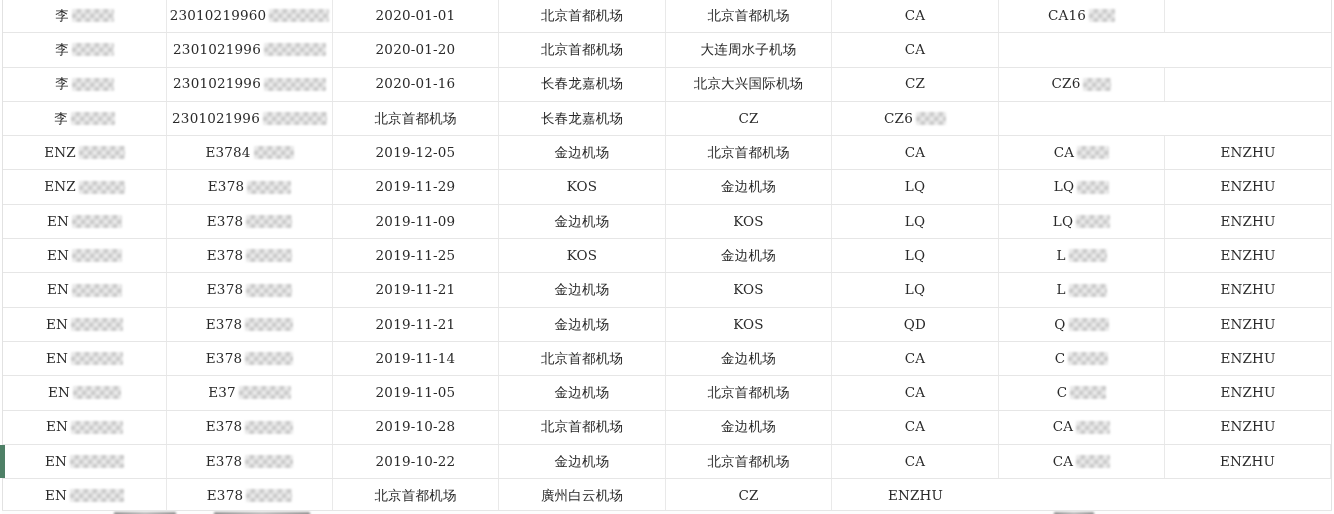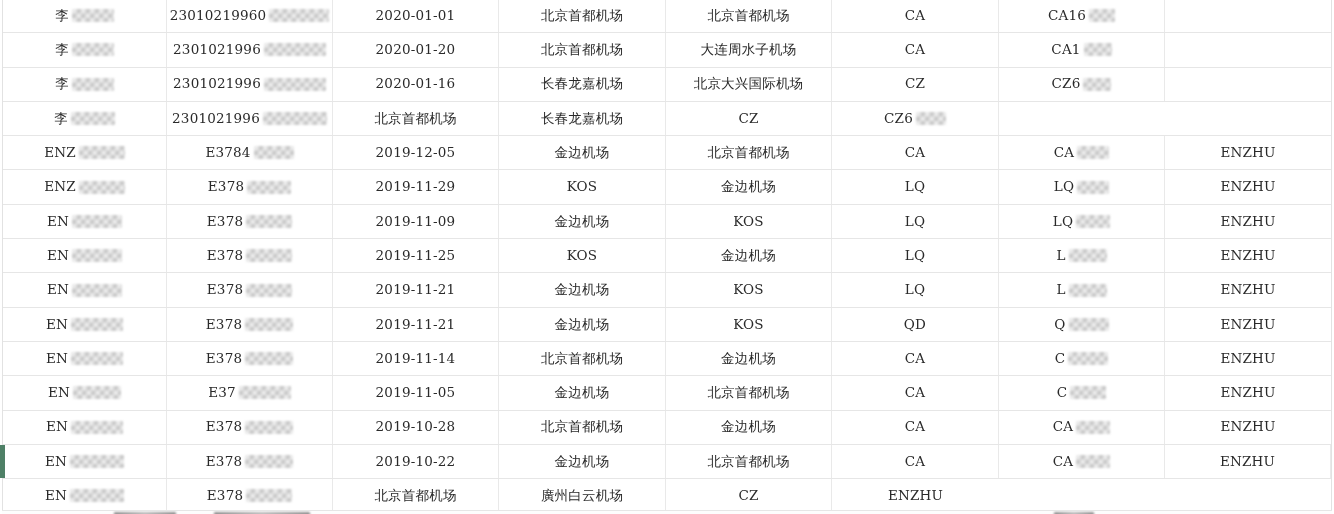--- a/index.html
+++ b/index.html
@@ -123,24 +123,20 @@
     <div class="cell">
           <span class="txt">北京首都机场</span>
         </div>
     <div class="cell">
           <span class="txt">大连周水子机场</span>
         </div>
     <div class="cell">
           <span class="txt">CA</span>
         </div>
     <div class="cell">
-          <span class="txt">CA1</span>
-          <span class="mask" style="width: 28px;"></span>
-        </div>
-    <div class="cell">
           <span class="txt"></span>
         </div>
   </div>
       <div class="row">
     <div class="cell">
           <span class="txt">李</span>
           <span class="mask" style="width: 42px;"></span>
         </div>
     <div class="cell">
           <span class="txt">2301021996</span>

